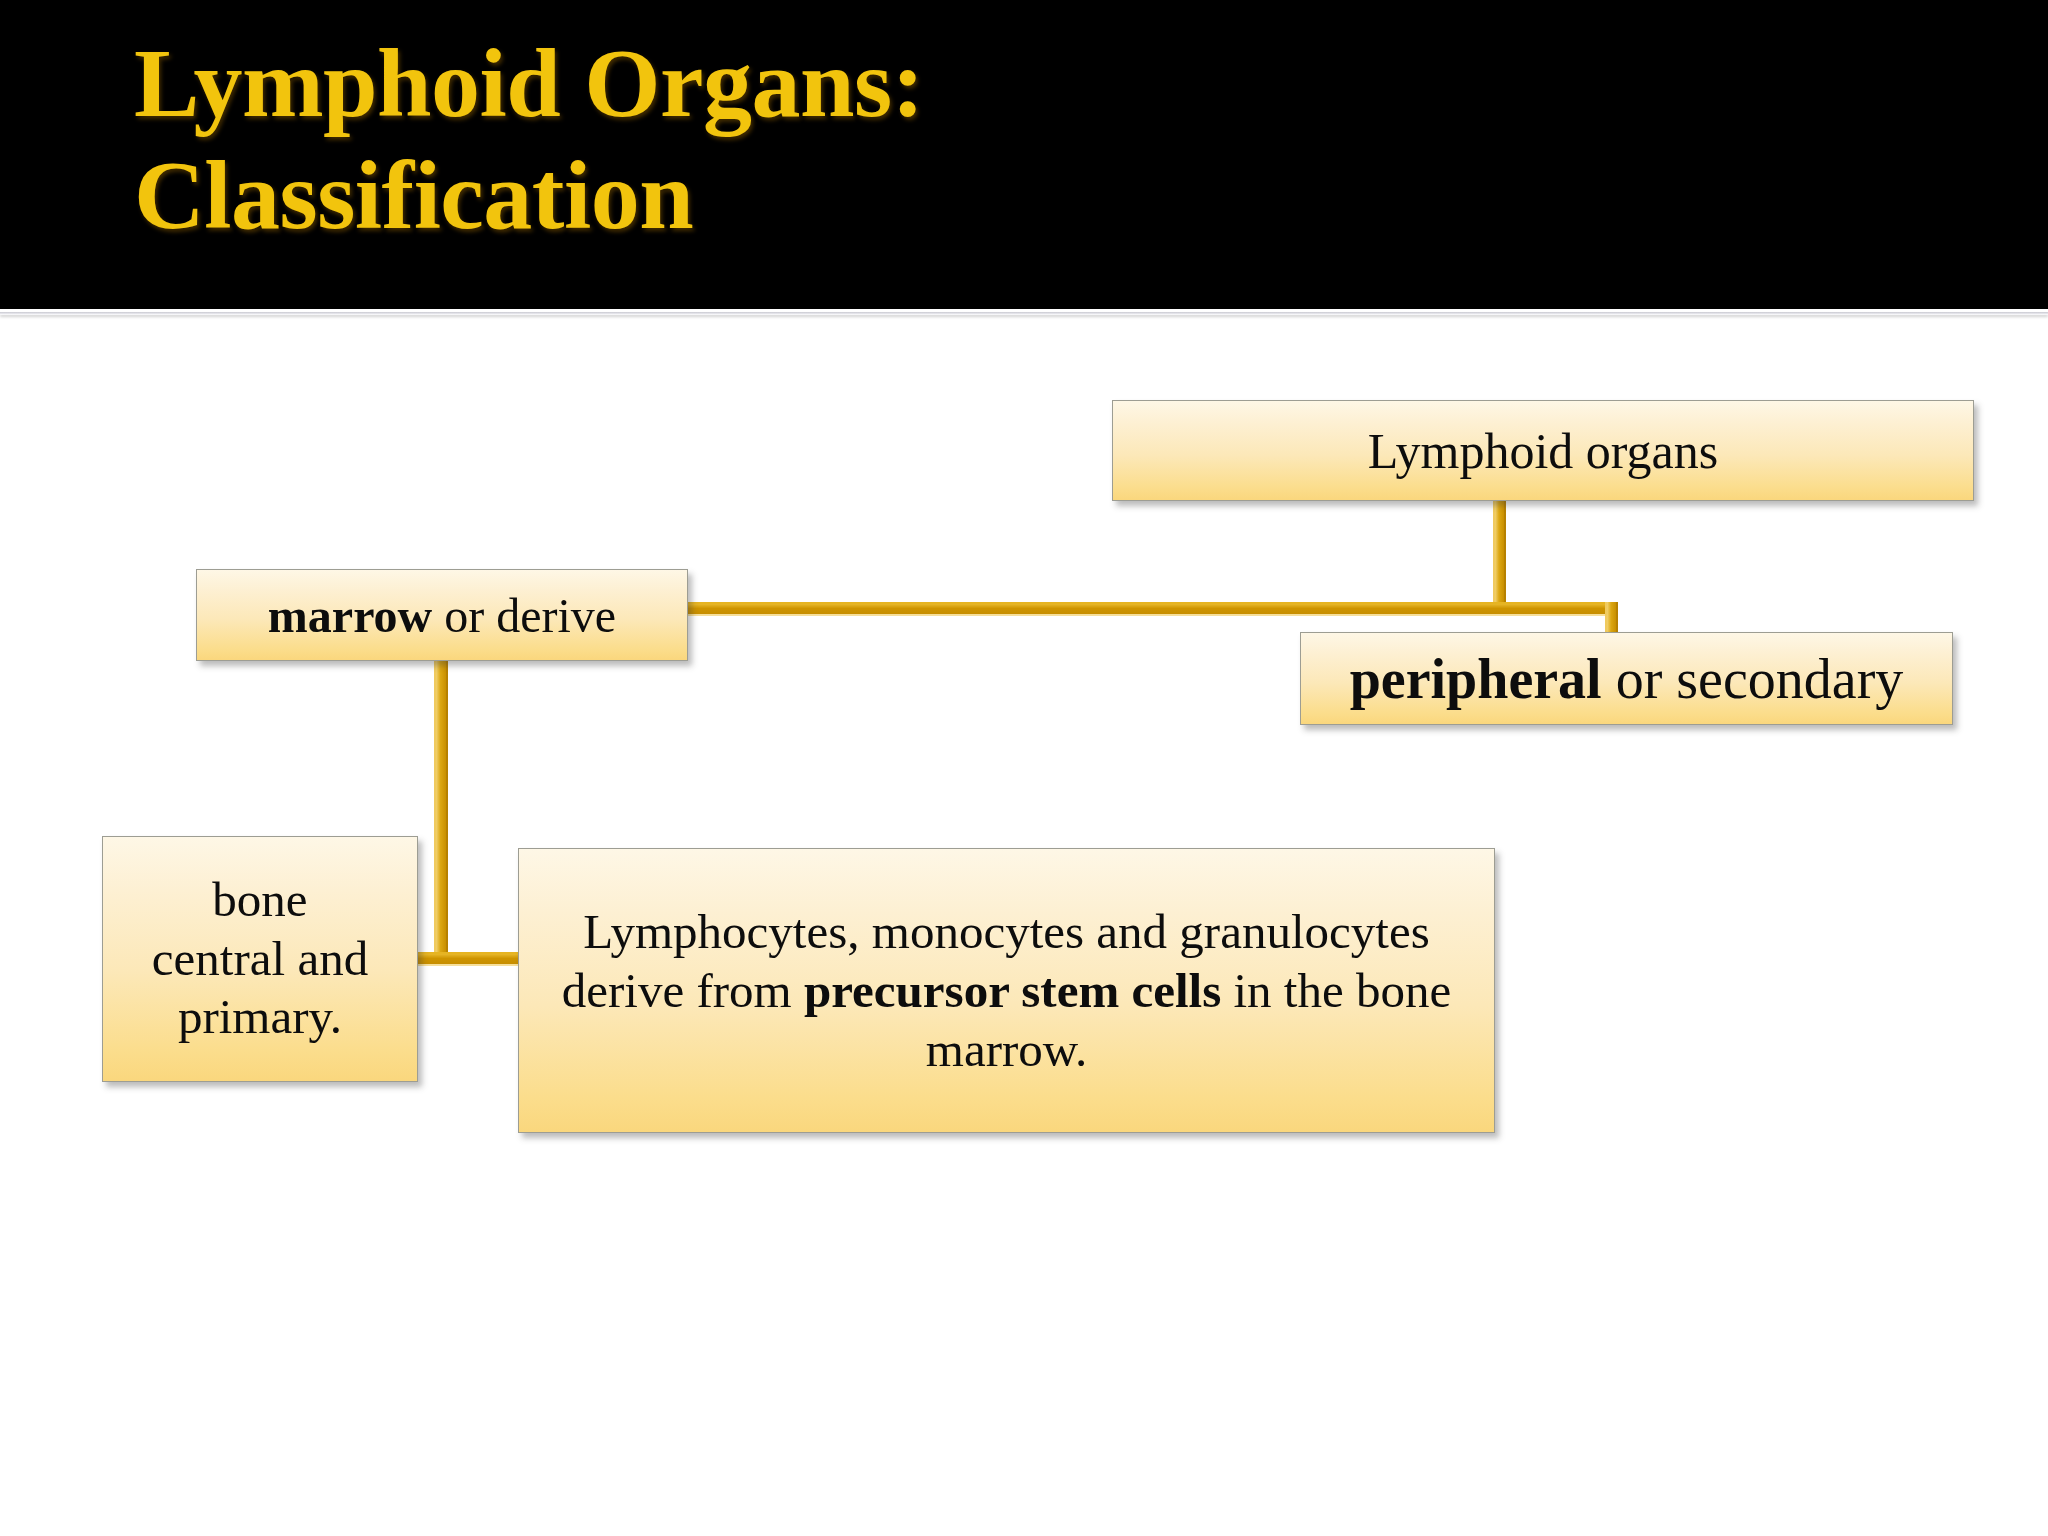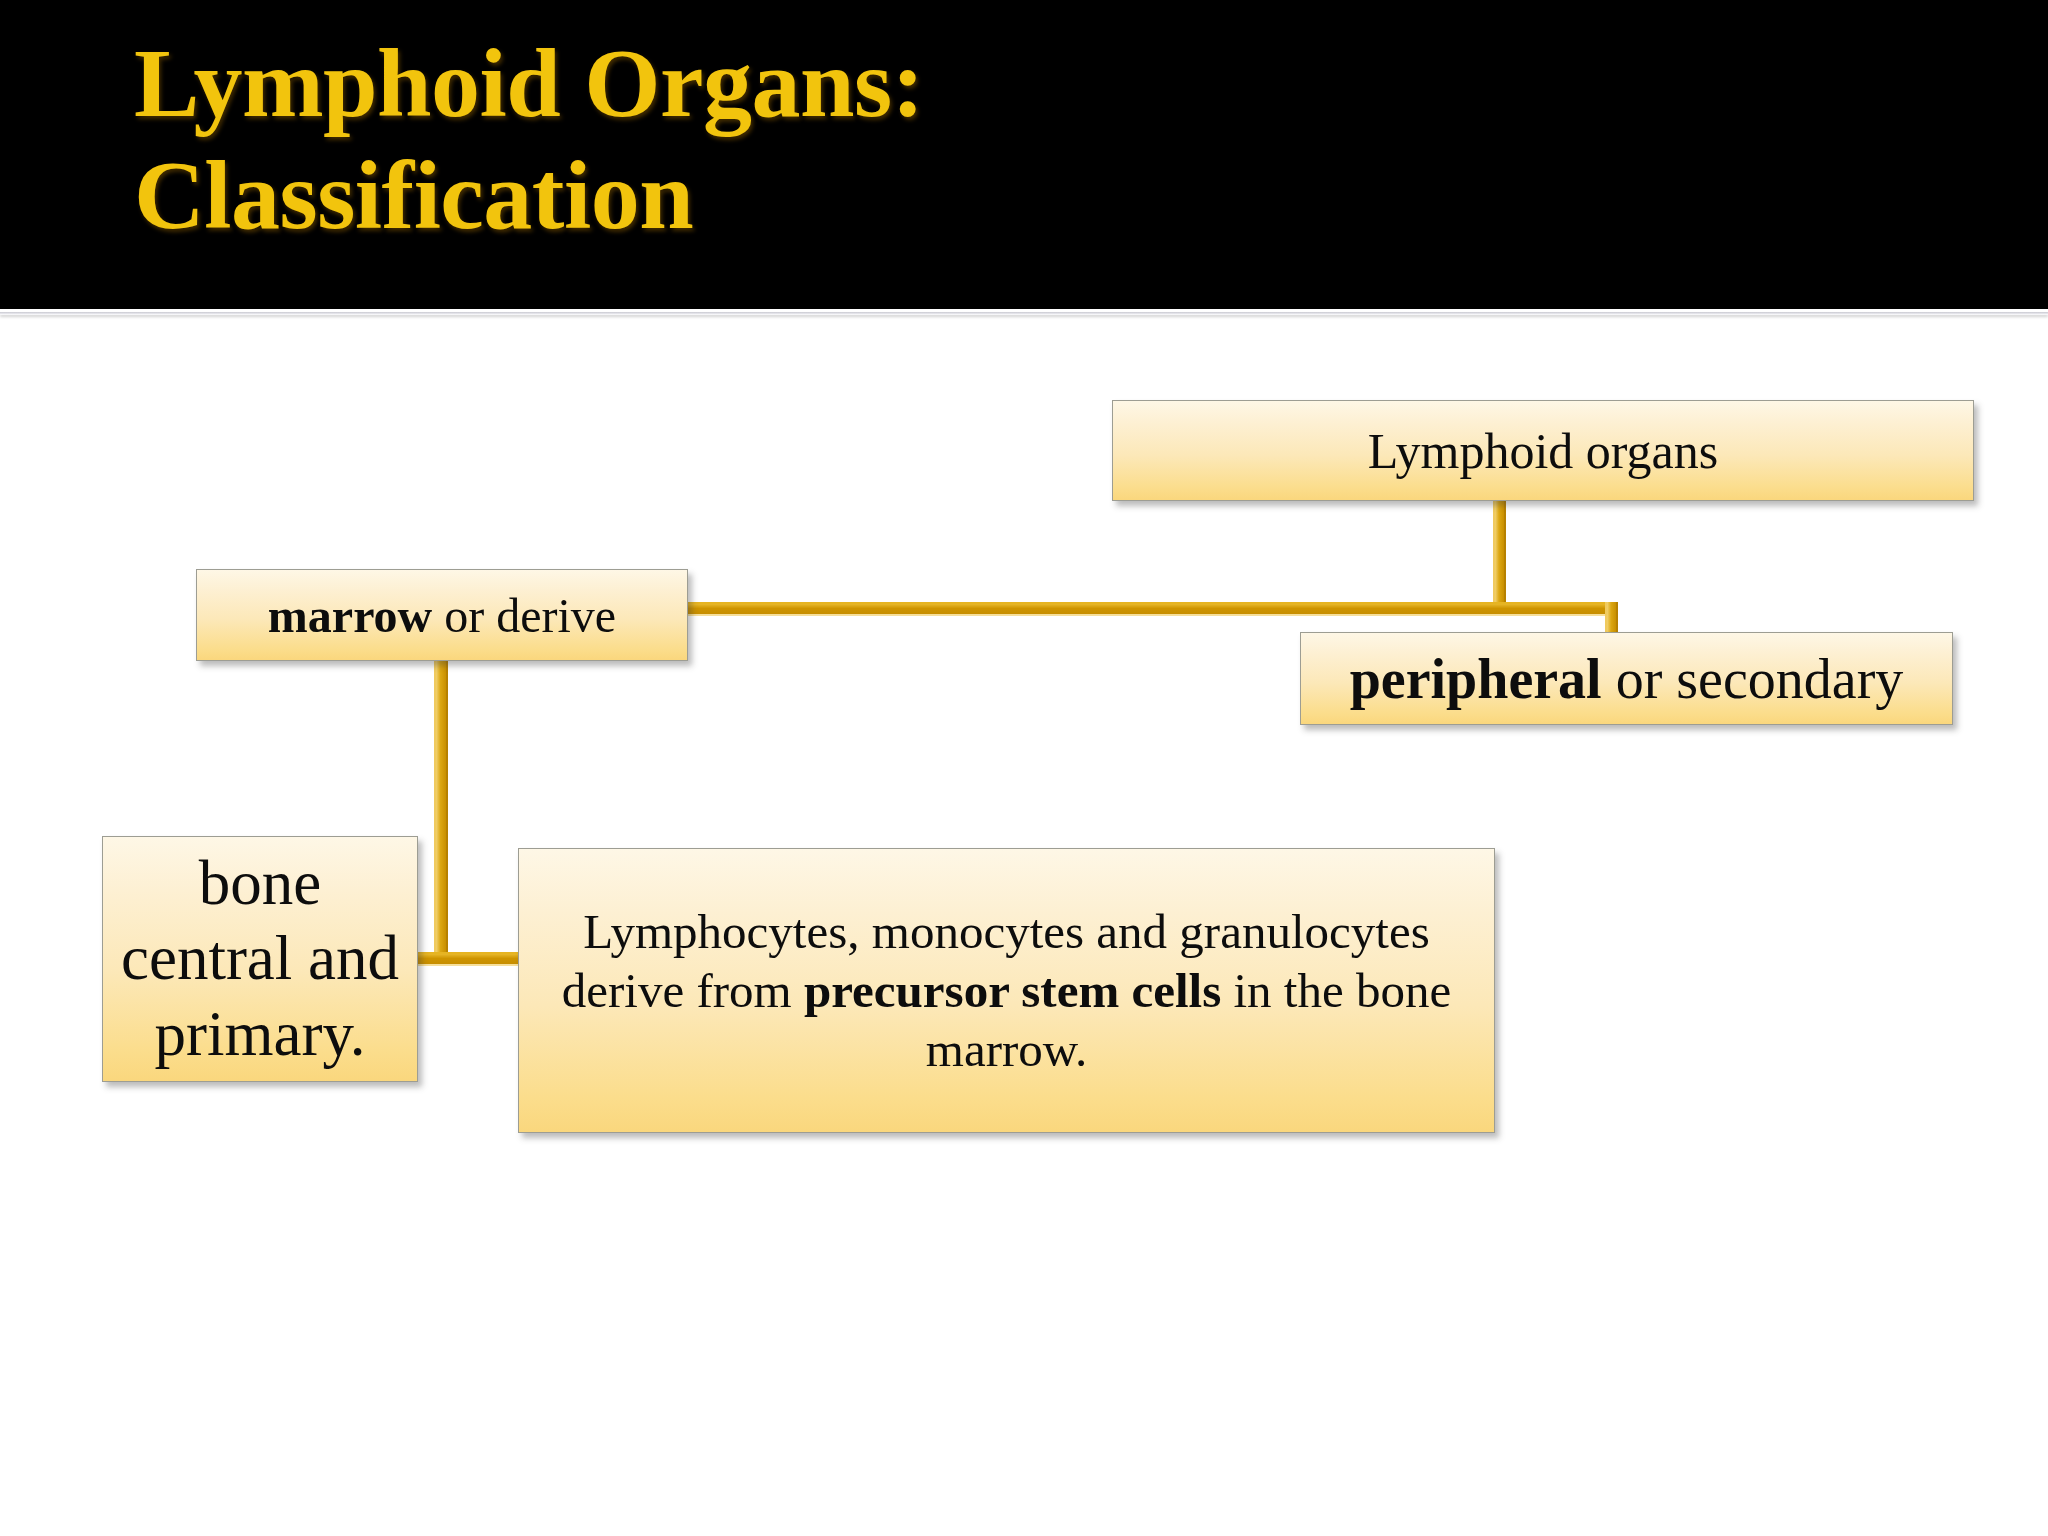--- a/index.html
+++ b/index.html
@@ -83,21 +83,21 @@
     color: #0d0d0d;
     font-family: "Liberation Serif", "DejaVu Serif", serif;
     text-align: center;
     padding: 0 14px;
   }
   .node .b { font-weight: bold; }
 
   #node-root    { left: 1077px; top: 400px;  width: 862px;  height: 101px; font-size: 50px; margin-left: 35px; }
   #node-central { left: 196px;  top: 569px;  width: 492px;  height: 92px;  font-size: 48px; }
   #node-periph  { left: 1300px; top: 632px;  width: 653px;  height: 93px;  font-size: 56px; }
-  #node-bone    { left: 102px;  top: 836px;  width: 316px;  height: 246px; font-size: 63px; line-height: 1.20; }
+  #node-bone    { left: 102px;  top: 836px;  width: 316px;  height: 246px; font-size: 49px; line-height: 1.20; }
   #node-lympho  { left: 518px;  top: 848px;  width: 977px;  height: 285px; font-size: 49px; line-height: 1.21; justify-content: center; }
 
   
   .conn {
     position: absolute;
     background: #D29A00;
     box-sizing: border-box;
   }
   .conn.h {
     border-top: 2px solid #E6B422;

